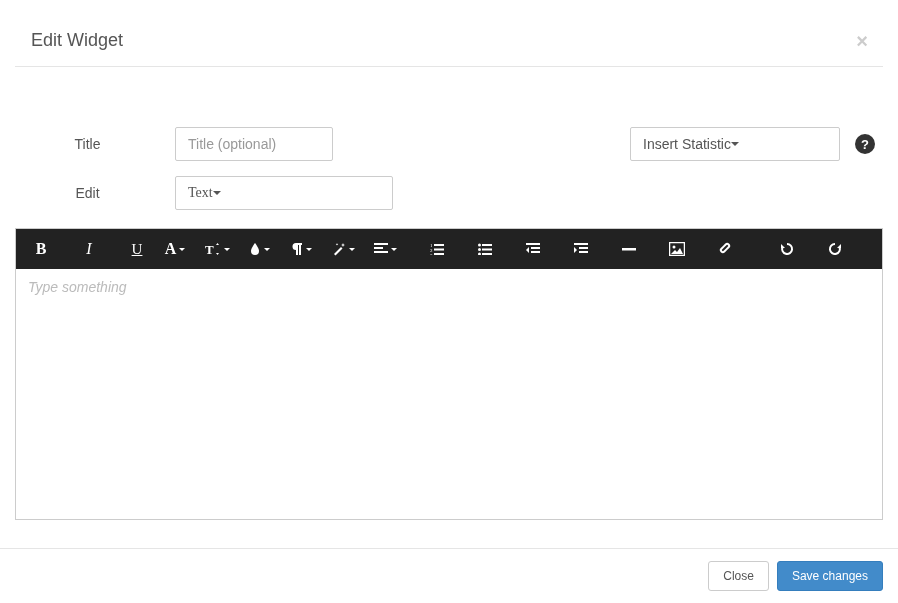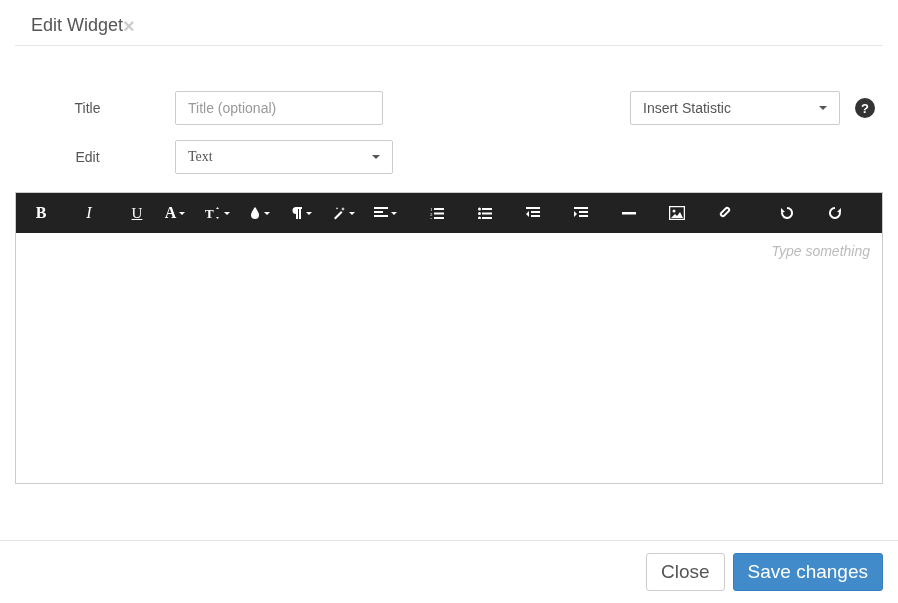--- a/index.html
+++ b/index.html
@@ -6,25 +6,25 @@
   body {
     font-family: "Helvetica Neue", Helvetica, Arial, sans-serif;
     font-size: 14px;
     color: #555;
     background: #fff;
     width: 898px;
     height: 603px;
     position: relative;
   }
   .modal-header {
-    padding: 15px 15px 9px 16px;
+    padding: 15px 15px 15px 16px;
     border-bottom: 1px solid #e5e5e5;
-    margin: 0 15px;
-    display: flex;
-    justify-content: flex-start;
+    margin: 15px 15px;
+    display: flex;
+    justify-content: space-between;
     align-items: center;
   }
   .modal-title {
     font-size: 18px;
     font-weight: 400;
     color: #555;
   }
   .close-x {
     color: #ccc;
     font-size: 20px;
@@ -53,41 +53,40 @@
     flex: 0 0 auto;
   }
   .spacer { flex: 1; }
   .right-col {
     display: flex;
     align-items: center;
     gap: 15px;
     padding-right: 8px;
   }
   .text-input {
-    width: 208px;
+    width: 158px;
     height: 34px;
     padding: 6px 12px;
     font-size: 14px;
     color: #555;
     background: #fff;
     border: 1px solid #ccc;
     border-radius: 2px;
   }
   .text-input::placeholder { color: #999; }
   .dropdown {
     height: 34px;
     padding: 6px 12px;
     font-size: 14px;
     color: #555;
     background: #fff;
     border: 1px solid #ccc;
     border-radius: 2px;
     display: flex;
     align-items: center;
-    justify-content: space-between;
     cursor: pointer;
   }
   .dropdown.type { width: 218px; font-family: Liberation Serif, serif; }
   .dropdown.stat { width: 210px; }
   .caret {
     width: 0; height: 0;
     border-left: 4px solid transparent;
     border-right: 4px solid transparent;
     border-top: 4px solid #555;
   }
@@ -139,35 +138,34 @@
   }
   .tbtn svg { display: block; }
   .tsep { width: 10px; }
   .editor-area {
     min-height: 250px;
     padding: 10px 12px;
     font-style: italic;
     color: #bbb;
     font-size: 14px;
     outline: none;
-    text-align: right;
   }
   .modal-footer {
     position: absolute;
     bottom: 0; left: 0; right: 0;
     background: #fff;
     border-top: 1px solid #e5e5e5;
     padding: 12px 15px;
     display: flex;
     justify-content: flex-end;
     gap: 8px;
   }
   .btn {
     padding: 7px 14px;
-    font-size: 19px;
+    font-size: 12px;
     border-radius: 3px;
     cursor: pointer;
     border: 1px solid transparent;
   }
   .btn-default {
     background: #fff;
     color: #555;
     border-color: #ccc;
   }
   .btn-primary {

